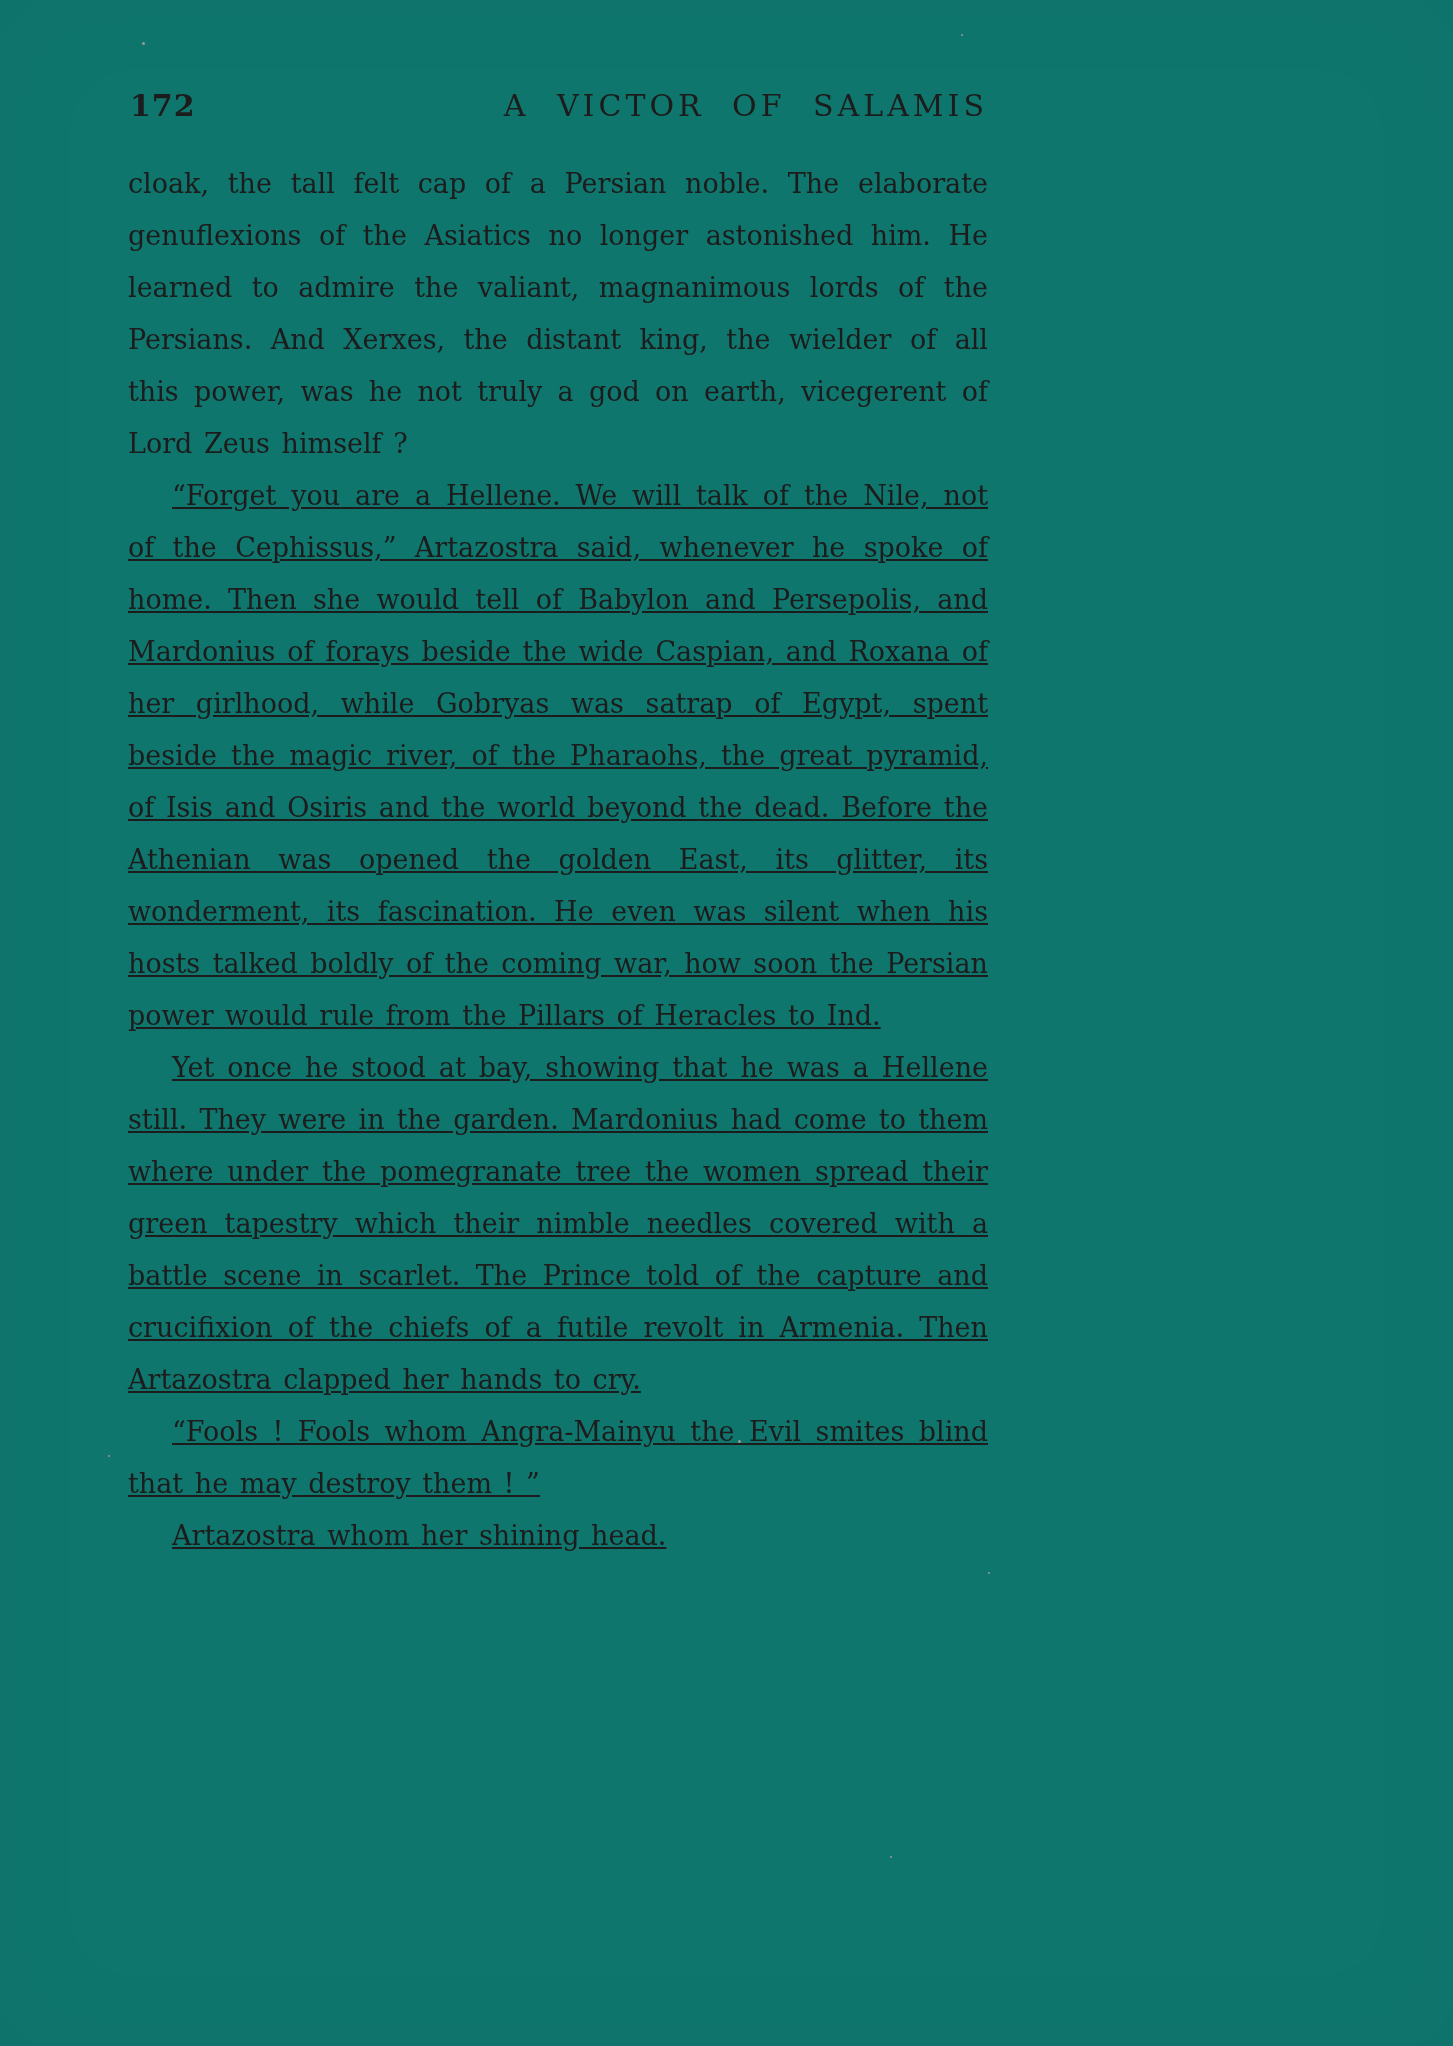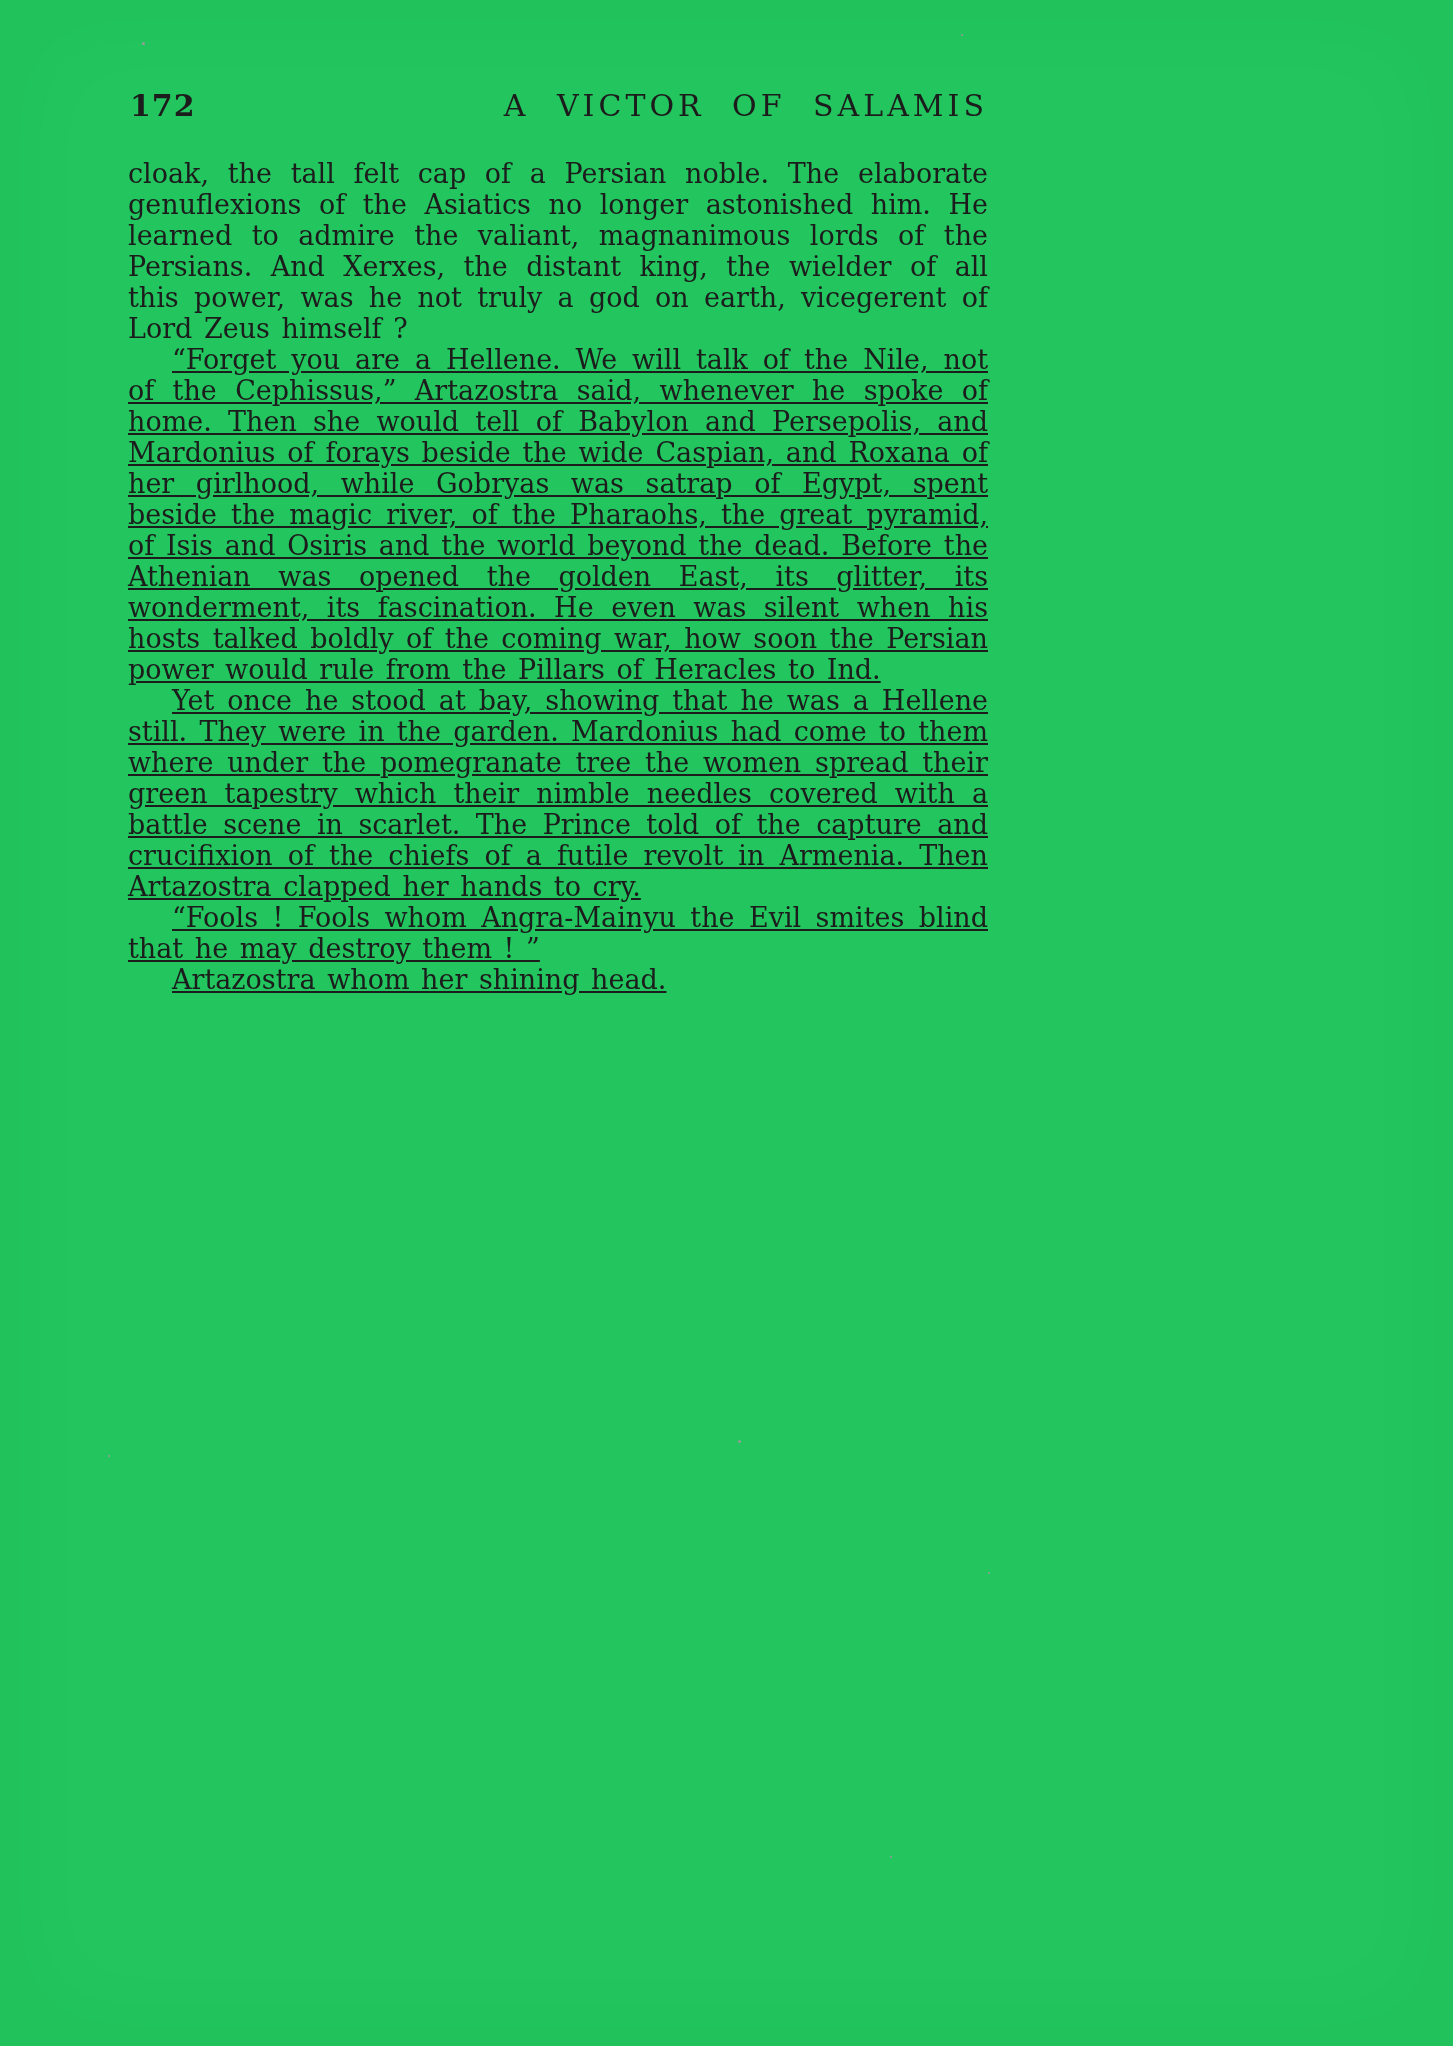--- a/index.html
+++ b/index.html
@@ -5,21 +5,21 @@
   html, body {
     margin: 0;
     padding: 0;
     background: #e8e8e6;
   }
   .scan-page {
     position: relative;
     width: 1453px;
     height: 2046px;
     margin: 0 auto;
-    background: #22c55e;
+    background: #0f766e;
     box-shadow: inset 0 0 120px rgba(0,0,0,0.03);
     font-family: "DejaVu Serif", "Liberation Serif", serif;
     color: #1c1c1c;
     overflow: hidden;
   }
   .content {
     position: absolute;
     left: 128px;
     top: 88px;
     width: 860px;
@@ -41,21 +41,21 @@
     display: block;
     text-align: right;
     font-size: 30px;
     font-weight: 500;
     letter-spacing: 4px;
     word-spacing: 14px;
   }
   .body-text p {
     margin: 0;
     font-size: 27px;
-    line-height: 31px;
+    line-height: 52px;
     text-align: justify;
     word-spacing: 3px;
   }
   .body-text p.indent {
     text-indent: 44px;
     text-decoration: underline;
   }
   
   .speck {
     position: absolute;

